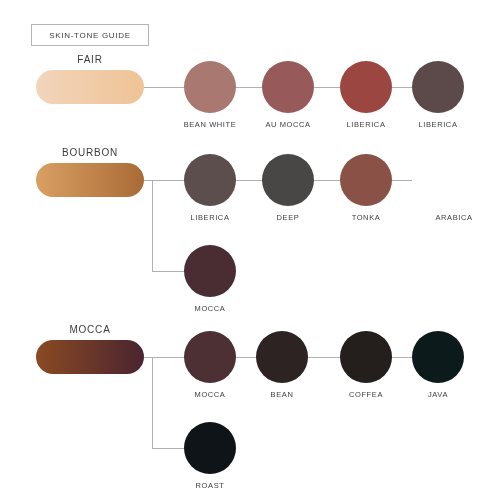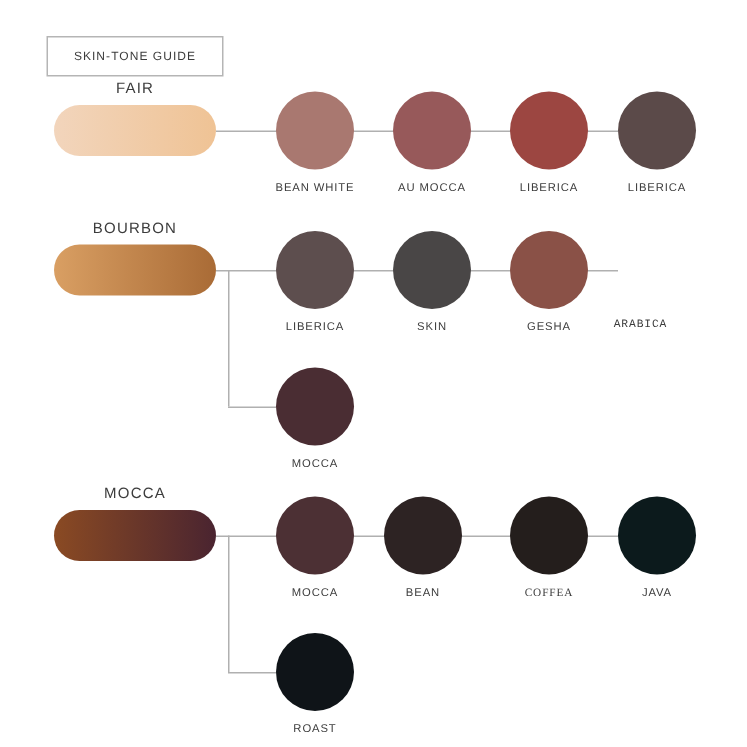--- a/index.html
+++ b/index.html
@@ -19,21 +19,21 @@
     height: 498px;
     background: #ffffff;
   }
 
   
   .title-chip {
     position: absolute;
     left: 31px;
     top: 24px;
     width: 118px;
-    height: 27px;
+    height: 22px;
     border: 1px solid #b5b5b5;
     background: #ffffff;
     display: flex;
     align-items: center;
     justify-content: center;
   }
   .title-chip .title-text {
     font-size: 8px;
     letter-spacing: 0.7px;
     color: #3c3c3c;
@@ -127,27 +127,27 @@
           <div class="pill-label">BOURBON</div>
           <div class="pill" style="background: linear-gradient(90deg, rgb(217, 159, 99), rgb(169, 107, 54));"></div>
         </div>
         <div class="hline" style="left: 144px; top: 180px; width: 268px; background: rgb(176, 176, 176);"></div>
         <div class="swatch" style="left: 179px; top: 154px;">
           <div class="dot" style="background: rgb(93, 78, 78);"></div>
           <div class="dot-label">LIBERICA</div>
         </div>
         <div class="swatch" style="left: 257px; top: 154px;">
           <div class="dot" style="background: rgb(73, 70, 70);"></div>
-          <div class="dot-label">SKIN</div>
+          <div class="dot-label">DEEP</div>
         </div>
         <div class="swatch" style="left: 335px; top: 154px;">
           <div class="dot" style="background: rgb(138, 81, 71);"></div>
-          <div class="dot-label">GESHA</div>
+          <div class="dot-label">TONKA</div>
         </div>
-        <div class="swatch" style="left: 396px; top: 154px; font-family: Liberation Mono, monospace;">
+        <div class="swatch" style="left: 423px; top: 154px;">
           <div class="dot"></div>
           <div class="dot-label">ARABICA</div>
         </div>
         <div class="vline" style="left: 152px; top: 180px; height: 91px; background: rgb(176, 176, 176);"></div>
         <div class="hline" style="left: 152px; top: 271px; width: 32px; background: rgb(176, 176, 176);"></div>
         <div class="swatch" style="left: 179px; top: 245px;">
           <div class="dot" style="background: rgb(74, 45, 51);"></div>
           <div class="dot-label">MOCCA</div>
         </div>
       </div>
@@ -158,21 +158,21 @@
         </div>
         <div class="hline" style="left: 144px; top: 357px; width: 268px; background: rgb(176, 176, 176);"></div>
         <div class="swatch" style="left: 179px; top: 331px;">
           <div class="dot" style="background: rgb(76, 48, 52);"></div>
           <div class="dot-label">MOCCA</div>
         </div>
         <div class="swatch" style="left: 251px; top: 331px;">
           <div class="dot" style="background: rgb(45, 35, 35);"></div>
           <div class="dot-label">BEAN</div>
         </div>
-        <div class="swatch" style="left: 335px; top: 331px; font-family: Liberation Serif, serif;">
+        <div class="swatch" style="left: 335px; top: 331px;">
           <div class="dot" style="background: rgb(36, 30, 28);"></div>
           <div class="dot-label">COFFEA</div>
         </div>
         <div class="swatch" style="left: 407px; top: 331px;">
           <div class="dot" style="background: rgb(12, 26, 28);"></div>
           <div class="dot-label">JAVA</div>
         </div>
         <div class="vline" style="left: 152px; top: 357px; height: 91px; background: rgb(176, 176, 176);"></div>
         <div class="hline" style="left: 152px; top: 448px; width: 32px; background: rgb(176, 176, 176);"></div>
         <div class="swatch" style="left: 179px; top: 422px;">

